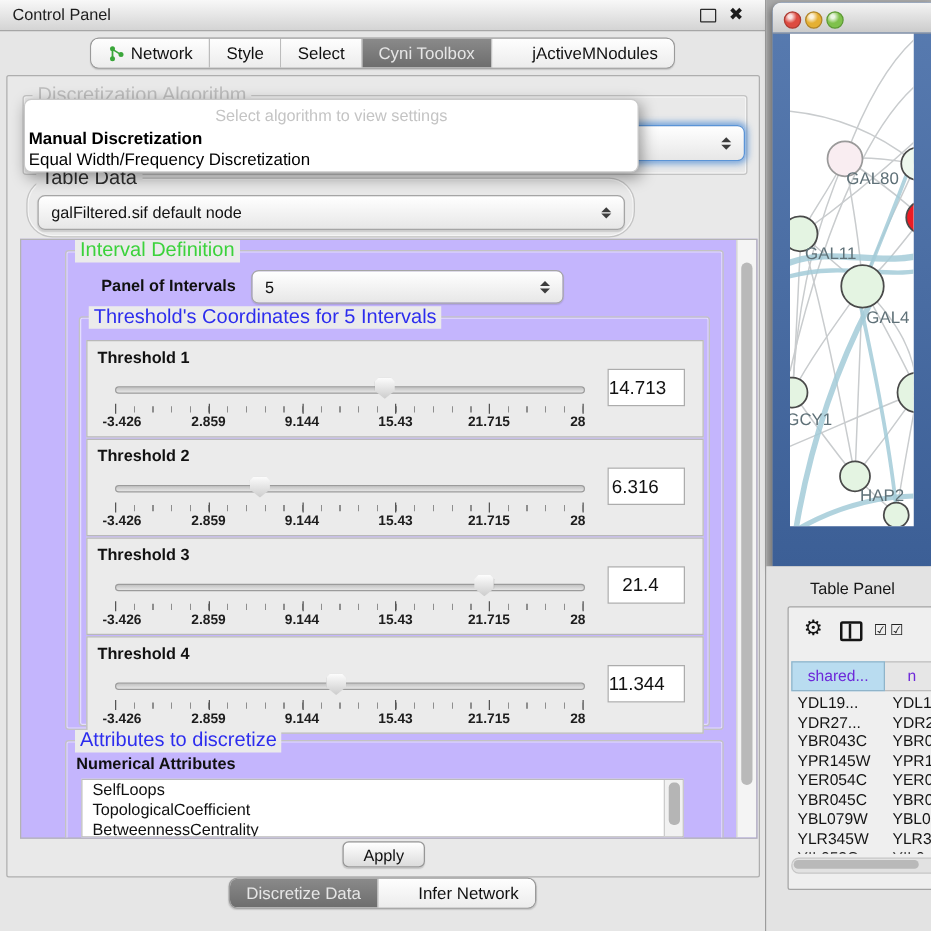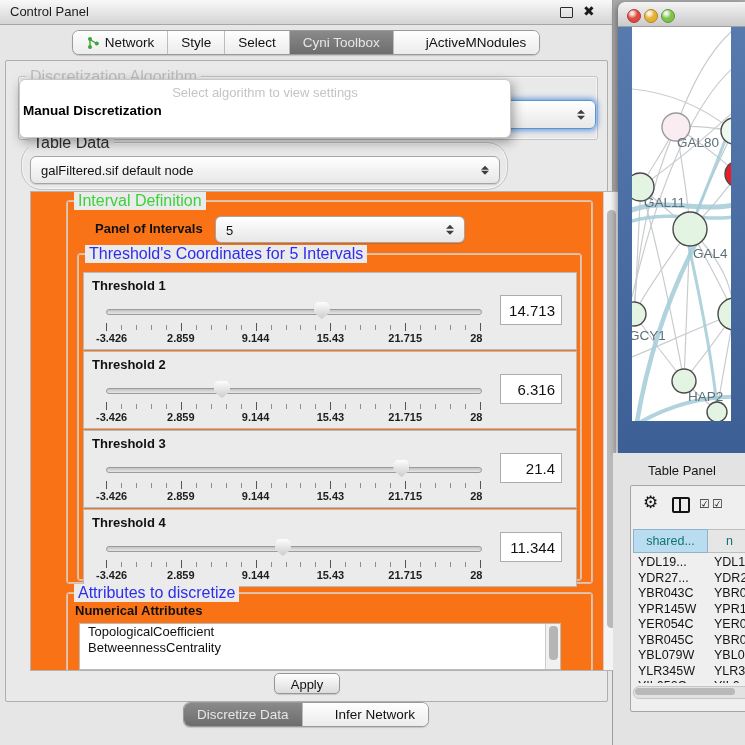--- a/index.html
+++ b/index.html
@@ -46,41 +46,41 @@
   .spinner .dn{border-top:4.5px solid #3d3d3d;}
   #algo-combo{left:20px;top:99px;width:568px;height:27px;border:1px solid #5b94d6;
     box-shadow:0 0 5px 2px rgba(83,143,214,.75);}
   
   #algo-popup{left:13px;top:78px;width:490px;height:57px;background:#fff;border:1px solid #c9c9c9;
     border-radius:6px;box-shadow:2px 4px 12px rgba(0,0,0,.38);z-index:20;}
   #popup-placeholder{left:0;top:5px;width:100%;text-align:center;font-size:13px;color:#c4c4c4;}
   #popup-opt-manual{left:3px;top:23px;font-size:13.5px;font-weight:bold;color:#000;}
   #popup-opt-equal{left:3px;top:40px;font-size:13.5px;color:#000;}
   
-  #scroll-panel{left:24px;top:130px;width:588px;height:478px;background:#f97316;
+  #scroll-panel{left:10px;top:130px;width:588px;height:478px;background:#c4b5fd;
     border:1px solid #b3b3b3;overflow:hidden;}
   .vscroll{position:absolute;right:0;top:0;width:15px;height:100%;background:#f4f4f4;border-left:1px solid #d0d0d0;}
   .vscroll .thumb{position:absolute;left:2.5px;width:9px;background:#b9b9b9;border-radius:5px;}
   
   .threshold-panel{position:relative;width:492px;height:76px;margin:0 0 1px 0;
     border:1px solid #b9b9b9;background:#ebebeb;}
   .t-label{position:absolute;left:8px;top:5px;font-size:13px;font-weight:bold;color:#111;}
   .t-slider{position:absolute;left:22px;top:26px;width:374px;height:48px;}
   .t-track{position:absolute;left:0;top:10px;width:100%;height:4px;border:1px solid #9b9b9b;
     border-radius:3px;background:linear-gradient(#c3c3c3,#e6e6e6);}
   .t-handle{position:absolute;top:3px;width:16px;height:17px;
     background:linear-gradient(#fdfdfd,#cccccc);
     clip-path:polygon(50% 100%,0% 62%,0% 20%,20% 0%,80% 0%,100% 20%,100% 62%);
     filter:drop-shadow(0 0 1px #7e7e7e);}
   .t-ticks{position:absolute;left:0;top:26px;width:100%;height:5px;
     background:repeating-linear-gradient(90deg,#8e8e8e 0 1px,transparent 1px 4%);}
   .t-major{position:absolute;top:24px;width:1px;height:8px;background:#555;}
   .t-tl{position:absolute;top:33px;transform:translateX(-50%);font-size:11px;font-weight:bold;color:#1d1d1d;white-space:nowrap;}
   .t-value{position:absolute;left:416px;top:22px;width:62px;height:30px;background:#fff;
-    border:1px solid #acacac;font-size:15px;color:#111;text-align:right;line-height:30px;padding-right:6px;box-sizing:border-box;}
+    border:1px solid #acacac;font-size:15px;color:#111;text-align:right;line-height:30px;padding-right:20px;box-sizing:border-box;}
   
   #attr-list{left:12px;top:30px;width:480px;height:45px;background:#fff;border:1px solid #bbb;overflow:hidden;}
   .attr-item{font-size:13px;color:#111;line-height:16px;padding-left:8px;white-space:nowrap;}
   #attr-scroll{right:0;top:0;width:14px;height:100%;background:#f1f1f1;border-left:1px solid #ccc;}
   #attr-scroll .thumb{position:absolute;left:2.5px;top:2px;width:9px;height:34px;background:#b5b5b5;border-radius:4px;}
   
   #apply-btn{left:268px;top:612px;width:66px;height:21px;background:linear-gradient(#ffffff,#dcdcdc);
     border:1px solid #979797;border-radius:5px;font-size:13px;color:#111;text-align:center;line-height:19px;
     box-shadow:0 1px 1px rgba(0,0,0,.15);}
   
@@ -100,21 +100,21 @@
   .net-label{font-size:13.5px;fill:#5e7077;}
   
   #table-panel{left:613px;top:453px;width:132px;height:292px;background:#e3e3e3;}
   #tp-title{left:35px;top:10px;font-size:13px;color:#161616;}
   #tp-inner{left:17px;top:32px;width:120px;height:225px;background:#efefef;border:1px solid #a5a5a5;border-radius:2px;}
   #gear-icon{left:12px;top:8px;font-size:17px;color:#141414;line-height:17px;}
   #split-icon{left:41px;top:11px;width:14px;height:12px;border:2px solid #141414;border-radius:2px;}
   #split-icon i{position:absolute;left:5px;top:0;width:2px;height:12px;background:#141414;}
   .cb-icon{top:11px;font-size:12px;color:#222;}
   #cb1{left:68px;} #cb2{left:81px;}
-  .th-cell{position:absolute;top:43px;height:24px;font-size:12.5px;color:#0f766e;
+  .th-cell{position:absolute;top:43px;height:24px;font-size:12.5px;color:#6d28d9;
     display:flex;align-items:center;justify-content:center;box-sizing:border-box;}
   #th-shared{left:2px;width:75px;background:#b9dcf0;border:1px solid #8fb4ca;}
   #th-name{left:77px;width:60px;background:#e6e6e6;border:1px solid #bdbdbd;border-left:none;justify-content:flex-start;padding-left:18px;}
   #tp-rows{left:2px;top:69px;width:130px;height:128px;overflow:hidden;}
   .tp-row{height:15.5px;font-size:12.5px;color:#141414;white-space:nowrap;}
   .tp-row span{display:inline-block;}
   .tp-c0{width:72px;padding-left:5px;}
   .tp-c1{padding-left:4px;}
   #tp-hscroll{left:2px;top:200px;width:116px;height:11px;background:#e2e2e2;border:1px solid #c6c6c6;border-radius:6px;}
   #tp-hscroll .thumb{position:absolute;left:1px;top:1px;width:100px;height:7px;background:#b9b9b9;border-radius:4px;}
@@ -174,20 +174,21 @@
     <div class="combo abs" id="algo-combo" style="left:20px;top:39px;width:568px;height:27px;">
       <span class="spinner">
           <i class="up"></i>
           <i class="dn"></i>
         </span>
     </div>
 
     <div class="abs" id="algo-popup" style="top:18px;">
       <div class="abs" id="popup-placeholder">Select algorithm to view settings</div>
       <div class="abs" id="popup-opt-manual">Manual Discretization</div>
+      <div class="abs" id="popup-opt-equal">Equal Width/Frequency Discretization</div>
     </div>
 
     <div class="groupbox" style="left:15px;top:81px;width:485px;height:46px;border-radius:21px;">
       <span class="gb-title t-dark">Table Data</span>
       <div class="combo" style="left:8px;top:13px;width:468px;height:26px;">
         <span class="val">galFiltered.sif default node</span>
         <span class="spinner">
             <i class="up"></i>
             <i class="dn"></i>
           </span>
@@ -303,20 +304,21 @@
             </div>
         </div>
       </div>
 
       <div class="groupbox" style="left:35px;top:400px;width:525px;height:80px;">
         <span class="gb-title inpanel t-blue">Attributes to discretize</span>
         <span class="abs" style="left:8px;top:10px;font-size:13px;font-weight:bold;color:#111;">Numerical Attributes</span>
         <div class="abs" id="attr-list">
           <div>
 
+              <div class="attr-item">SelfLoops</div>
 
               <div class="attr-item">TopologicalCoefficient</div>
 
               <div class="attr-item">BetweennessCentrality</div>
             </div>
           <div class="abs" id="attr-scroll">
               <span class="thumb"></span>
             </div>
         </div>
       </div>

